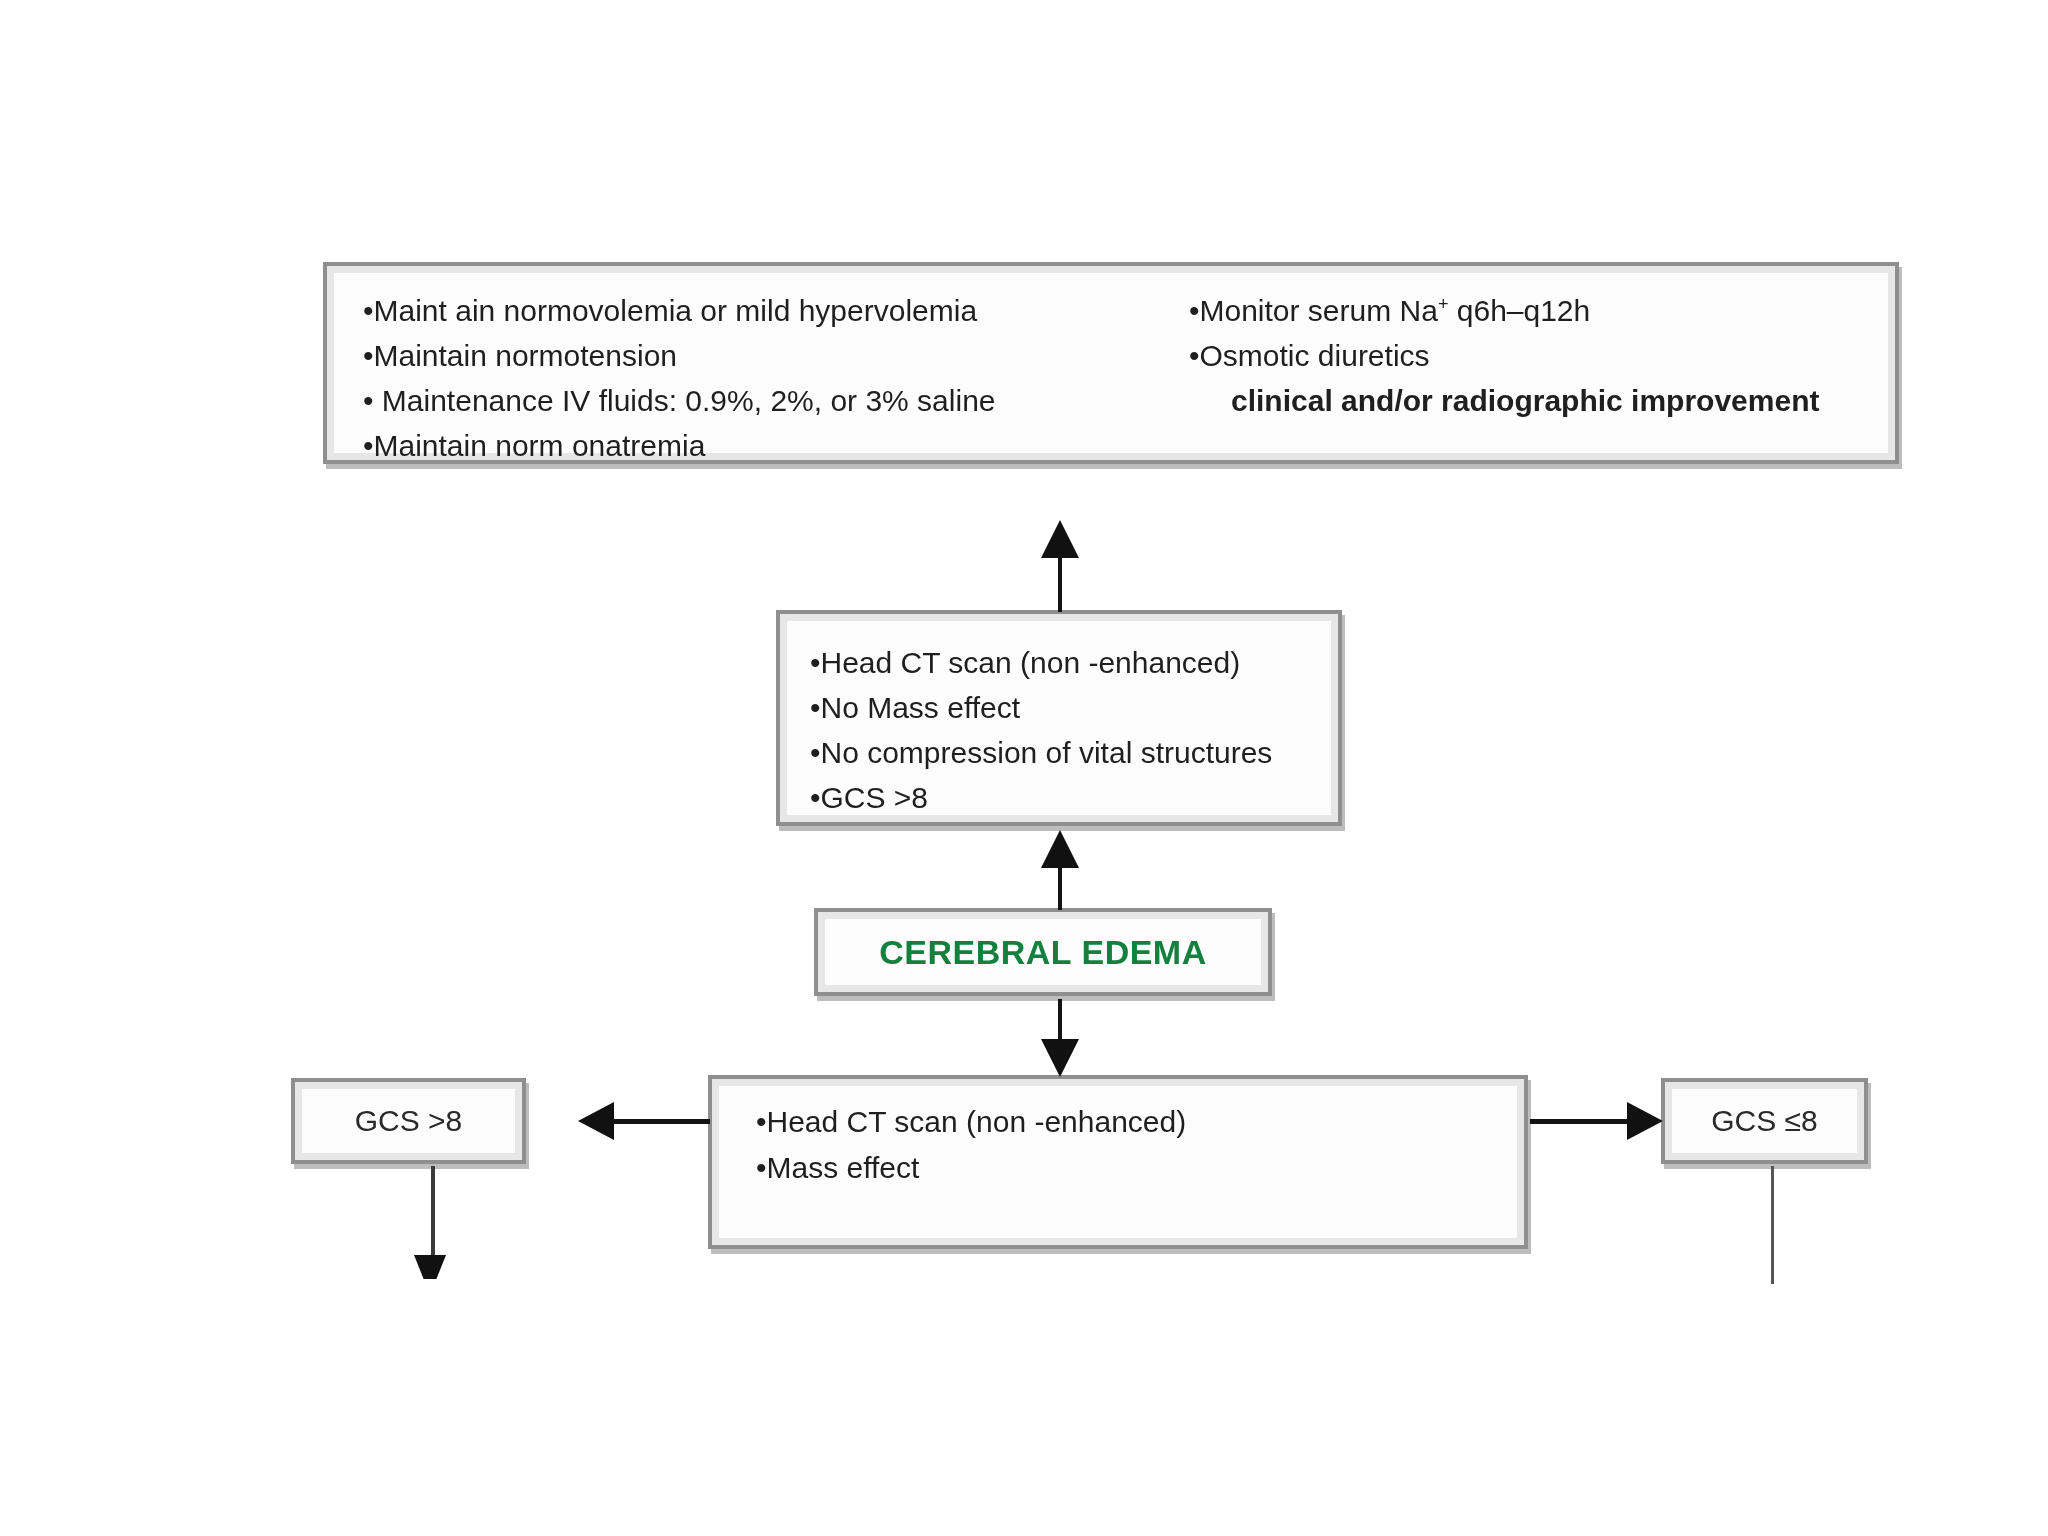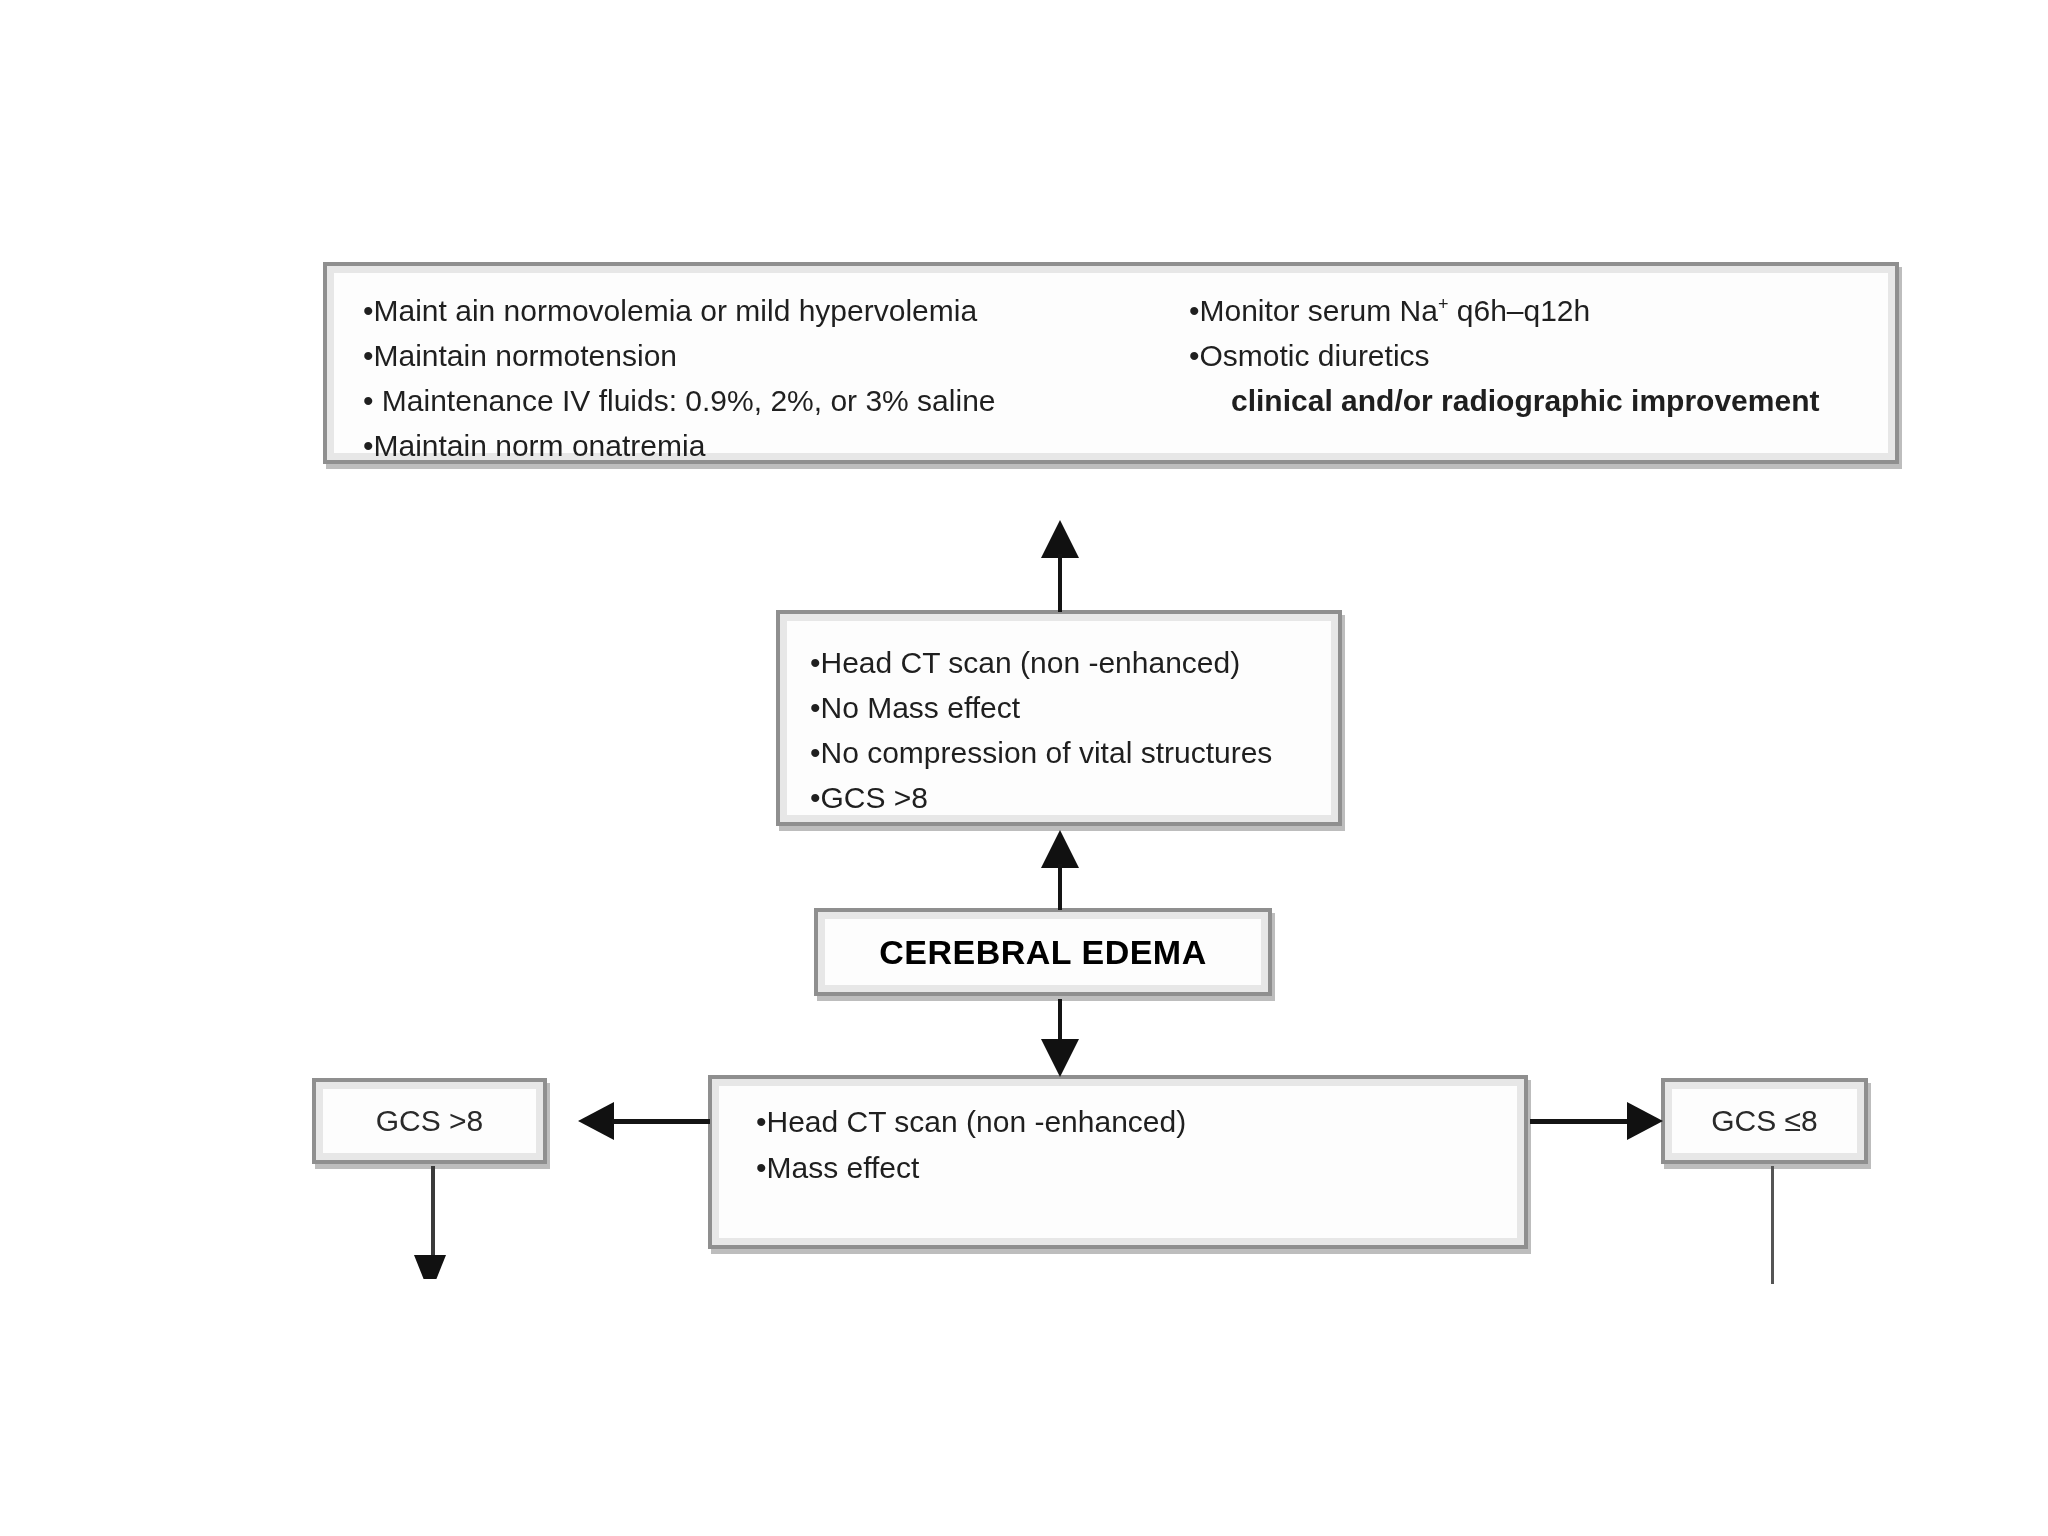--- a/index.html
+++ b/index.html
@@ -38,31 +38,31 @@
   #box-maintenance { left: 323px; top: 262px; width: 1576px; height: 202px; }
   #list-maint-left  { left: 36px;  top: 22px; }
   #list-maint-right { left: 862px; top: 22px; }
 
   #box-ct-clear { left: 776px; top: 610px; width: 566px; height: 216px; }
   #list-ct-clear { left: 30px; top: 26px; }
 
   #box-cerebral-edema {
     left: 814px; top: 908px; width: 458px; height: 88px;
     display: flex; align-items: center; justify-content: center;
-    font-weight: bold; font-size: 34px; letter-spacing: 0.5px; color: #000000;
+    font-weight: bold; font-size: 34px; letter-spacing: 0.5px; color: #15803d;
   }
 
   #box-ct-mass { left: 708px; top: 1075px; width: 820px; height: 174px; }
   #list-ct-mass { left: 44px; top: 20px; line-height: 46px; }
 
   .gcs-box {
     display: flex; align-items: center; justify-content: center;
     font-size: 30px; color: #2a2a2a;
   }
-  #box-gcs-left  { left: 291px;  top: 1078px; width: 235px; height: 86px; margin-left: 21px; }
+  #box-gcs-left  { left: 291px;  top: 1078px; width: 235px; height: 86px; }
   #box-gcs-right { left: 1661px; top: 1078px; width: 207px; height: 86px; }
 
   
   .aline { position: absolute; background: #141414; }
   .ahead { position: absolute; width: 0; height: 0; }
   .ahead.up    { border-left: 19px solid transparent; border-right: 19px solid transparent; border-bottom: 38px solid #111; }
   .ahead.down  { border-left: 19px solid transparent; border-right: 19px solid transparent; border-top: 38px solid #111; }
   .ahead.left  { border-top: 19px solid transparent; border-bottom: 19px solid transparent; border-right: 36px solid #111; }
   .ahead.right { border-top: 19px solid transparent; border-bottom: 19px solid transparent; border-left: 36px solid #111; }
 

